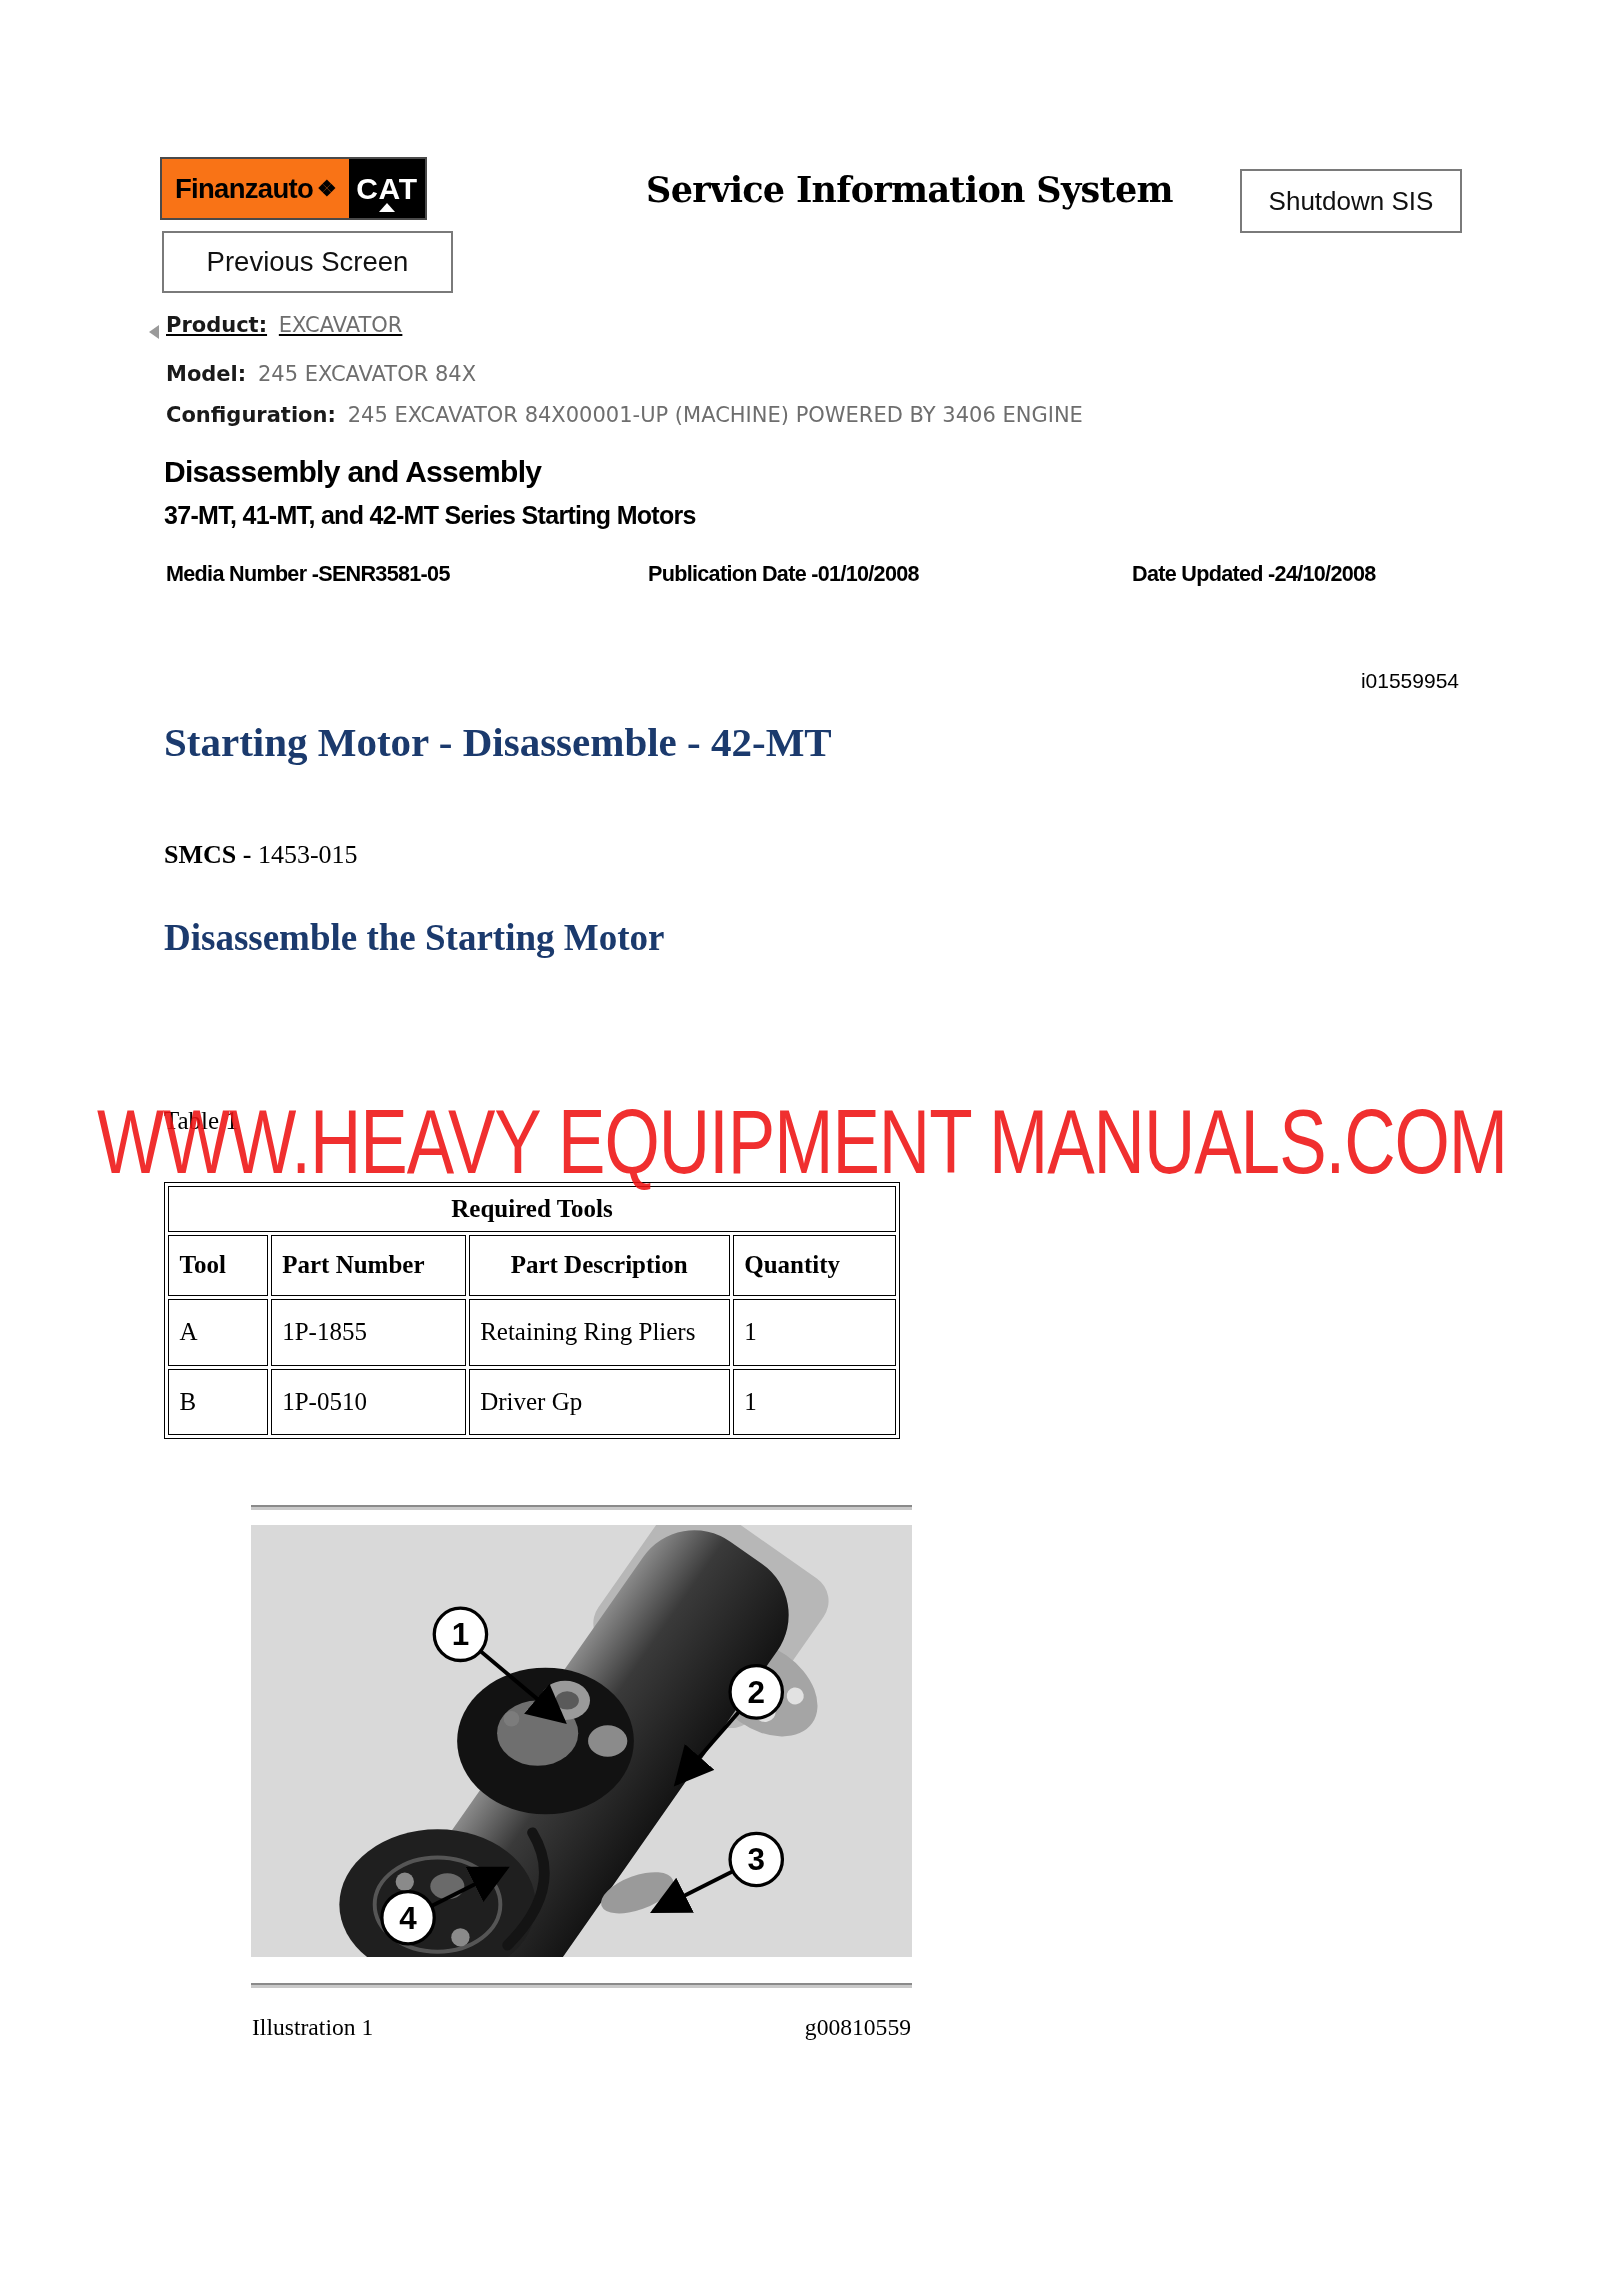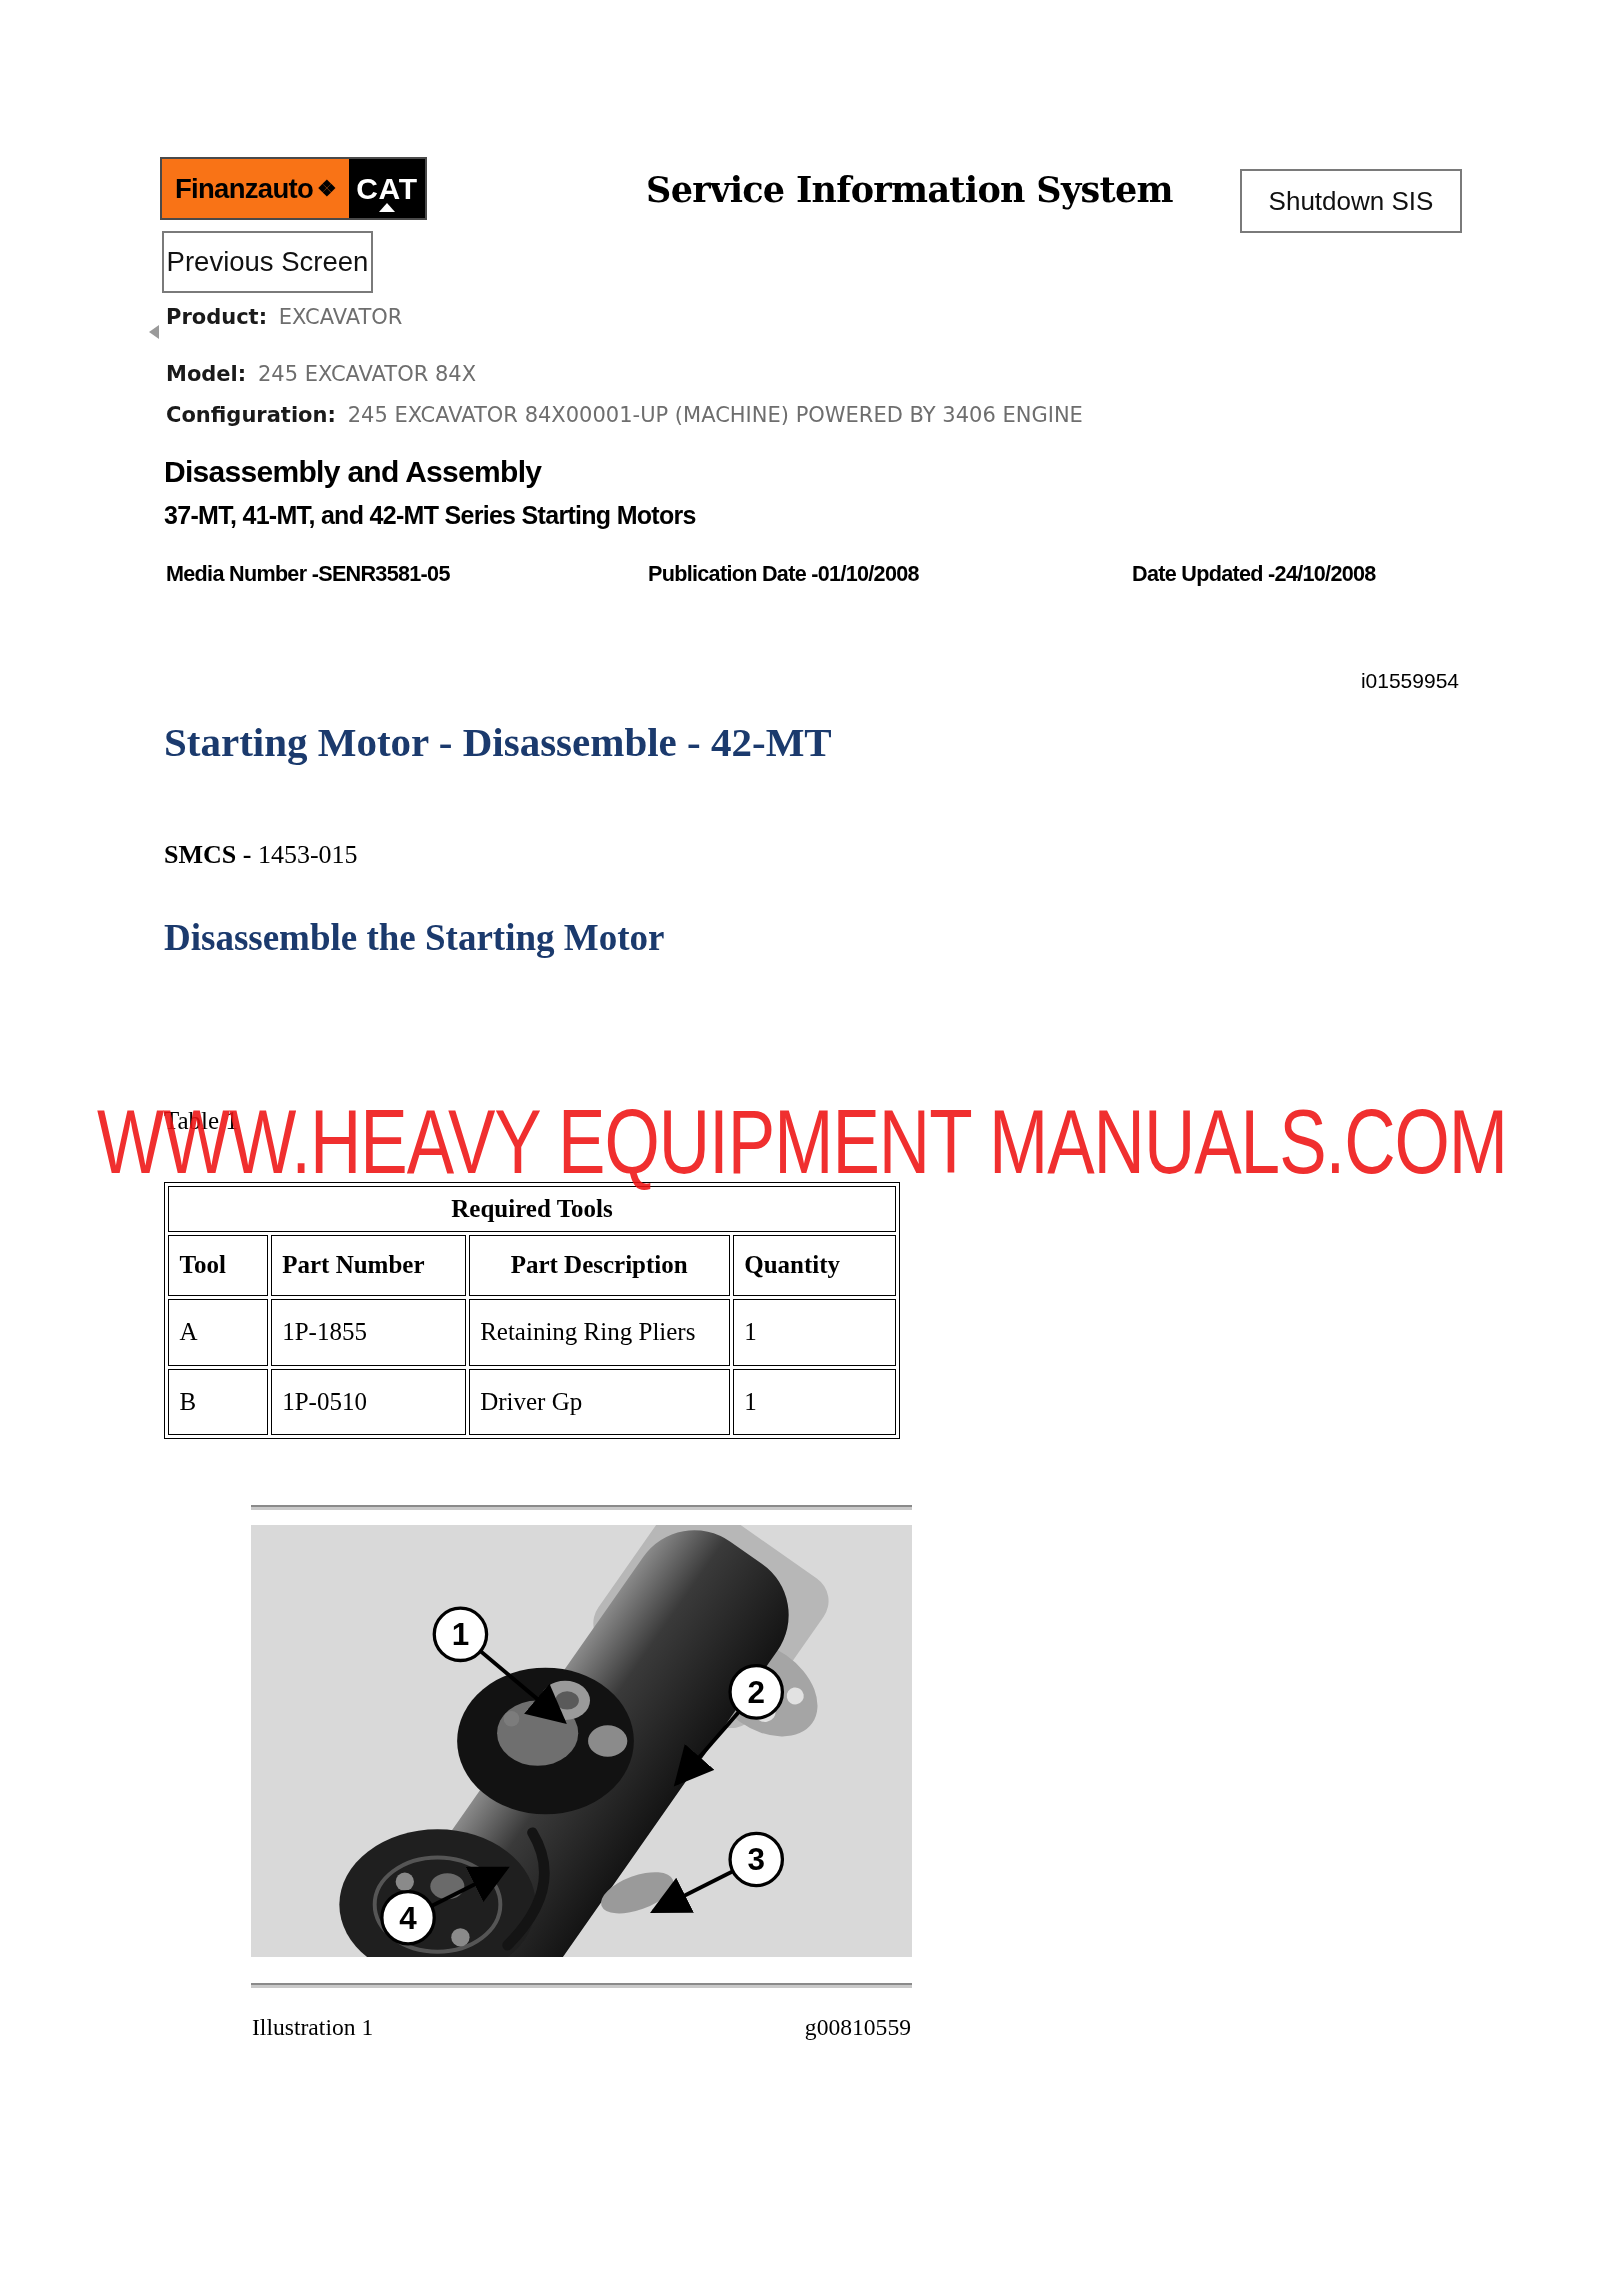--- a/index.html
+++ b/index.html
@@ -14,21 +14,21 @@
   .logo-diamond{font-size:22px;line-height:1;}
   .logo-cat{width:76px;background:#000;color:#fff;display:flex;align-items:center;justify-content:center;
             font-weight:900;font-size:30px;letter-spacing:0.7px;position:relative;}
   .cat-tri{position:absolute;bottom:6.5px;left:50%;margin-left:-8.5px;width:0;height:0;
            border-left:8.5px solid transparent;border-right:8.5px solid transparent;border-bottom:9.8px solid #fff;}
   .sis-title{position:absolute;left:589px;top:169px;width:641px;text-align:center;
              font-family:"DejaVu Serif",serif;font-weight:bold;font-size:35px;letter-spacing:-0.7px;}
   .btn{background:#fff;border:2px solid #7a7a7a;display:flex;align-items:center;justify-content:center;
        box-sizing:border-box;font-size:26px;color:#111;}
   .btn-shutdown{position:absolute;left:1240px;top:169px;width:222px;height:64px;}
-  .btn-prev{position:absolute;left:162px;top:231px;width:211px;height:62px;font-size:27.5px;}
+  .btn-prev{position:absolute;left:162px;top:231px;width:291px;height:62px;font-size:27.5px;}
 
   
   .info-line{position:absolute;left:166px;font-family:"DejaVu Sans",sans-serif;font-size:21px;white-space:nowrap;}
   .info-label{font-weight:bold;color:#1a1a1a;}
   .info-value{color:#6e6e6e;margin-left:11.8px;}
   .marker{position:absolute;left:149px;top:325px;width:0;height:0;
           border-top:7.2px solid transparent;border-bottom:7.2px solid transparent;border-right:10.5px solid #9a9a9a;}
 
   
   .h3{position:absolute;left:164px;top:455px;font-weight:bold;font-size:30px;letter-spacing:-0.7px;}
@@ -92,21 +92,21 @@
 
   <div class="btn btn-shutdown">
     <span>Shutdown SIS</span>
   </div>
 
   <div class="btn btn-prev">
     <span>Previous Screen</span>
   </div>
 
   <span class="marker"></span>
-  <div class="info-line" style="top:305px;">
+  <div class="info-line" style="top:313px;text-decoration:underline;">
     <span class="info-label">Product:</span><span class="info-value">EXCAVATOR</span>
   </div>
   <div class="info-line" style="top:362px;">
     <span class="info-label">Model:</span><span class="info-value">245 EXCAVATOR 84X</span>
   </div>
   <div class="info-line" style="top:403px;">
     <span class="info-label">Configuration:</span><span class="info-value">245 EXCAVATOR 84X00001-UP (MACHINE) POWERED BY 3406 ENGINE</span>
   </div>
 
   <div class="h3">Disassembly and Assembly</div>

